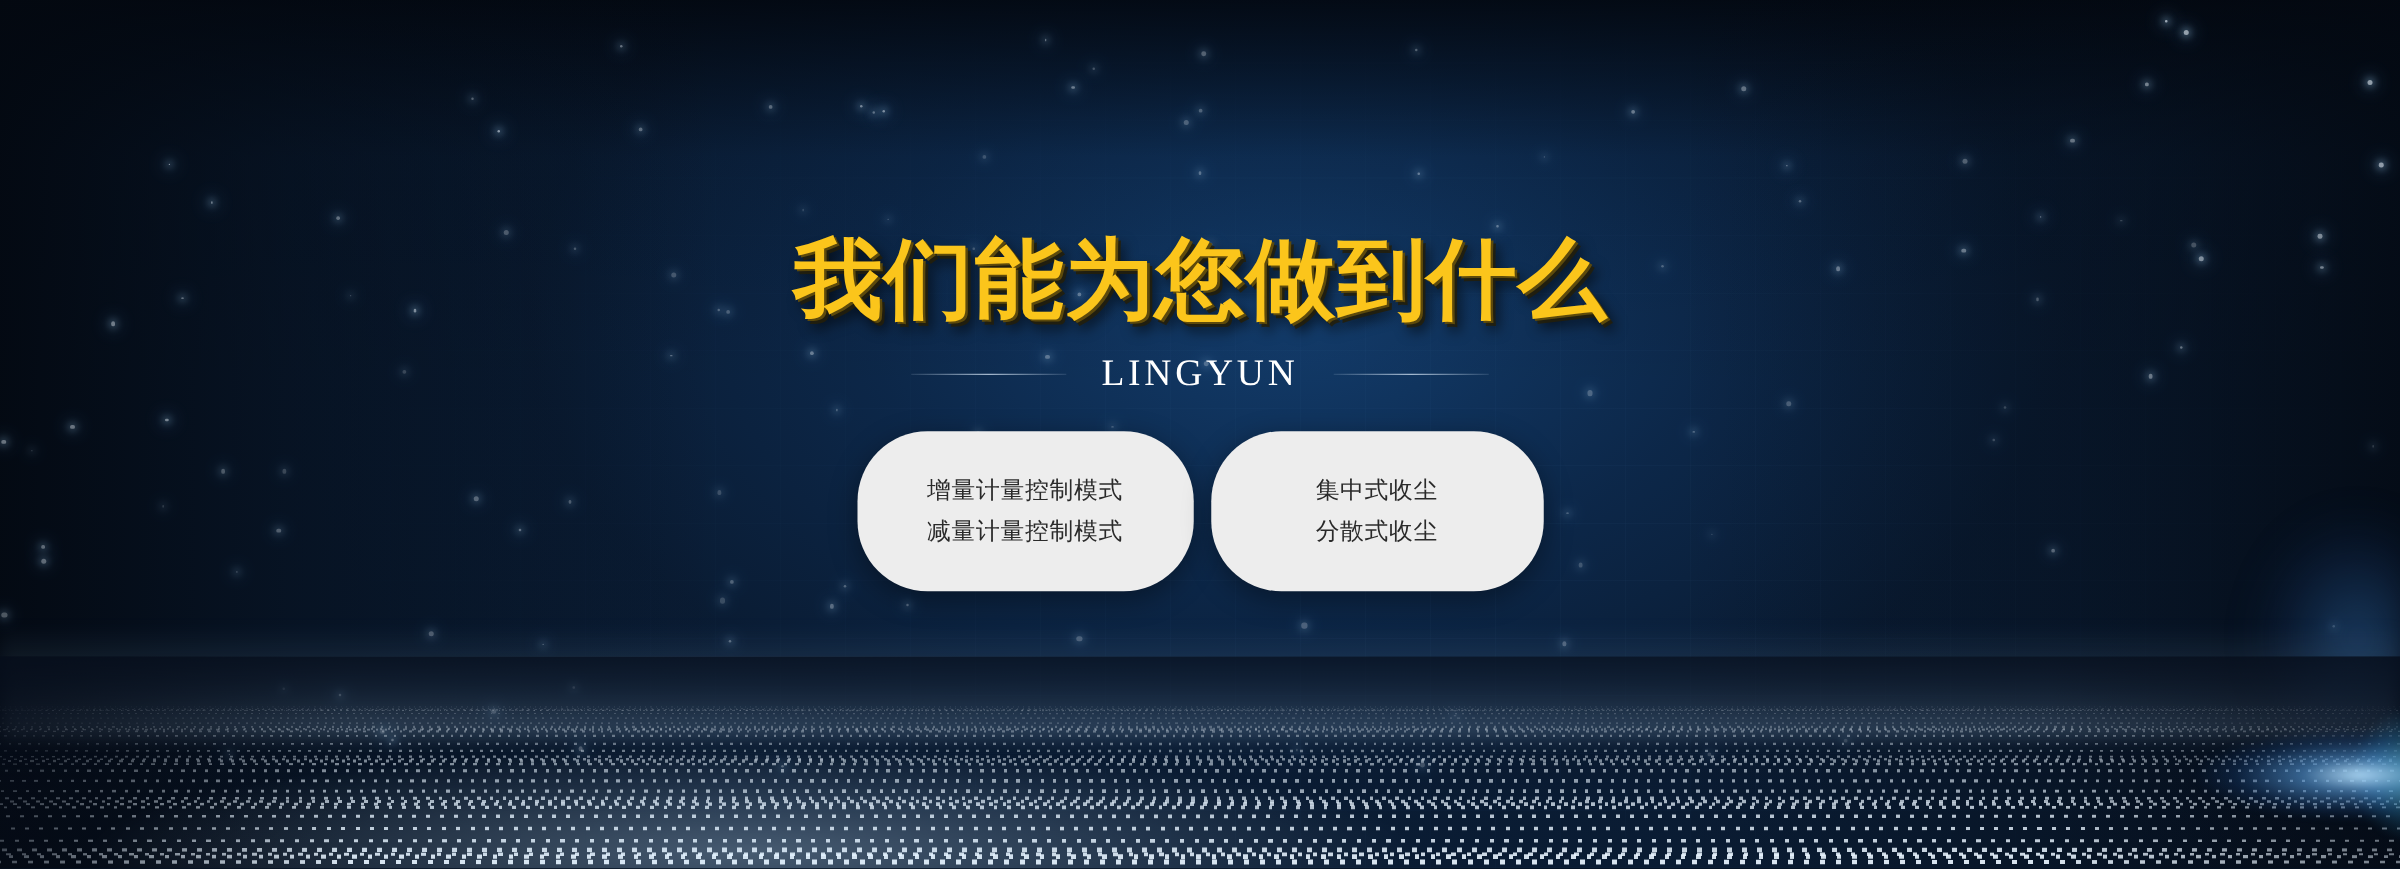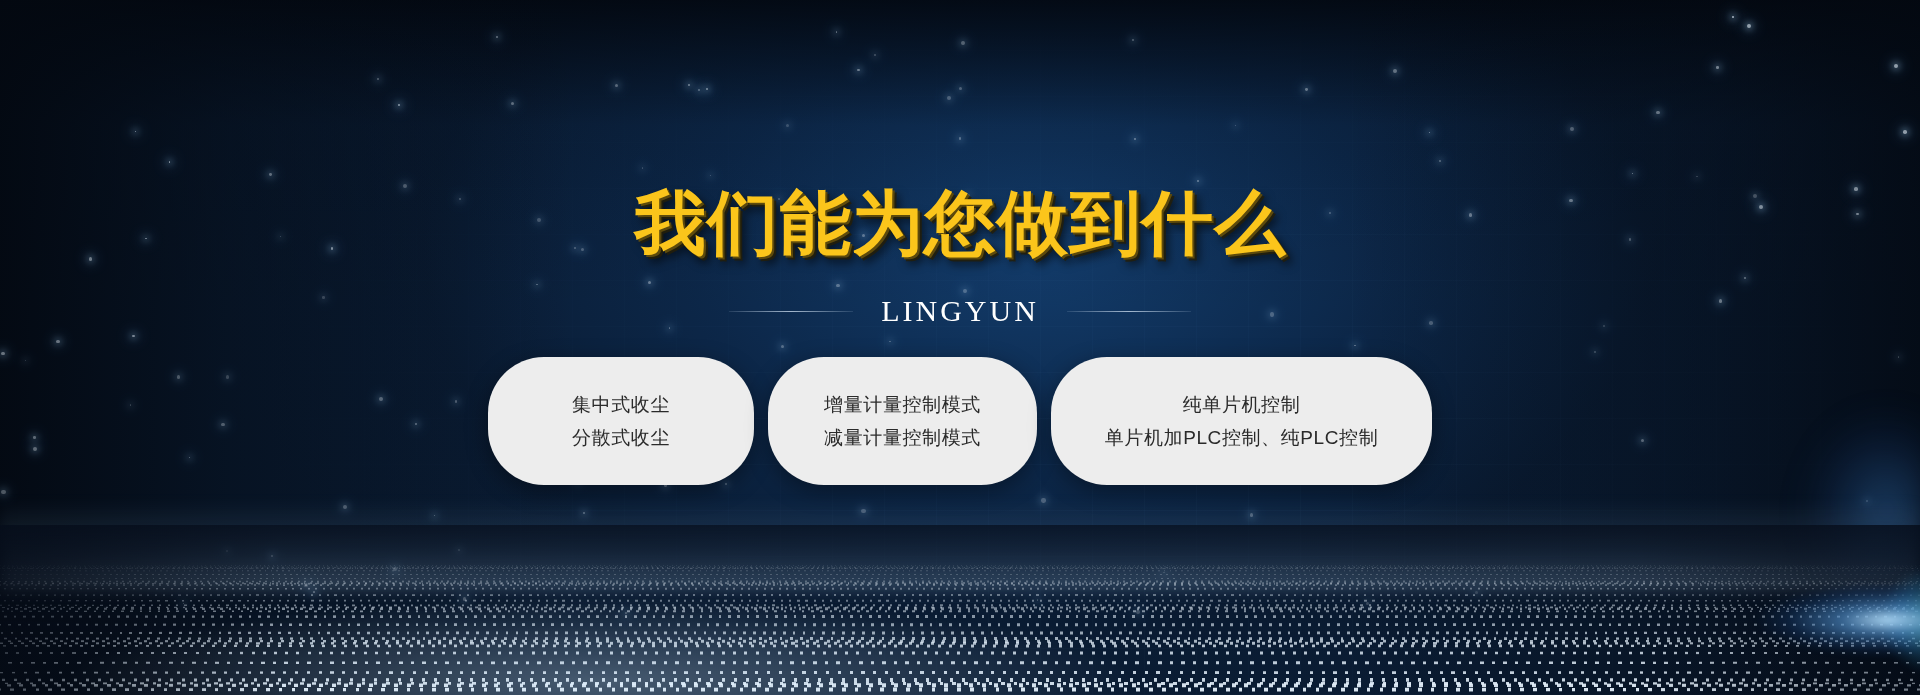--- a/index.html
+++ b/index.html
@@ -130,21 +130,21 @@
     color:#FBC51B;
     text-shadow:
        2px 2px 0 #5d4a0c,
        4px 4px 0 rgba(36,30,8,.85),
        6px 7px 10px rgba(0,0,0,.65);
     white-space:nowrap;
     transform:scaleX(1.02);
   }
 
   .sub-row{
-    margin-top:36px;
+    margin-top:24px;
     display:flex; align-items:center; justify-content:center;
     gap:28px;
   }
   .rule{
     width:124px; height:1px;
     background:linear-gradient(90deg, rgba(200,220,240,.12), rgba(205,222,240,.78), rgba(200,220,240,.12));
   }
   .brand{
     font-family:"Liberation Serif","DejaVu Serif",serif;
     font-size:30px;
@@ -382,30 +382,26 @@
 
     <div class="sub-row">
       <span class="rule"></span>
       <span class="brand">LINGYUN</span>
       <span class="rule"></span>
     </div>
 
 
     <div class="cards">
 
+      <div class="card card--b">
+        <span class="card-line">增量计量控制模式</span>
+        <span class="card-line">减量计量控制模式</span>
+      </div>
+
       <div class="card card--a">
         <span class="card-line">集中式收尘</span>
         <span class="card-line">分散式收尘</span>
       </div>
 
-      <div class="card card--b">
-        <span class="card-line">增量计量控制模式</span>
-        <span class="card-line">减量计量控制模式</span>
-      </div>
-
-      <div class="card card--c">
-        <span class="card-line">纯单片机控制</span>
-        <span class="card-line">单片机加PLC控制、纯PLC控制</span>
-      </div>
 
     </div>
   </div>
 </div>
 
 </body></html>

